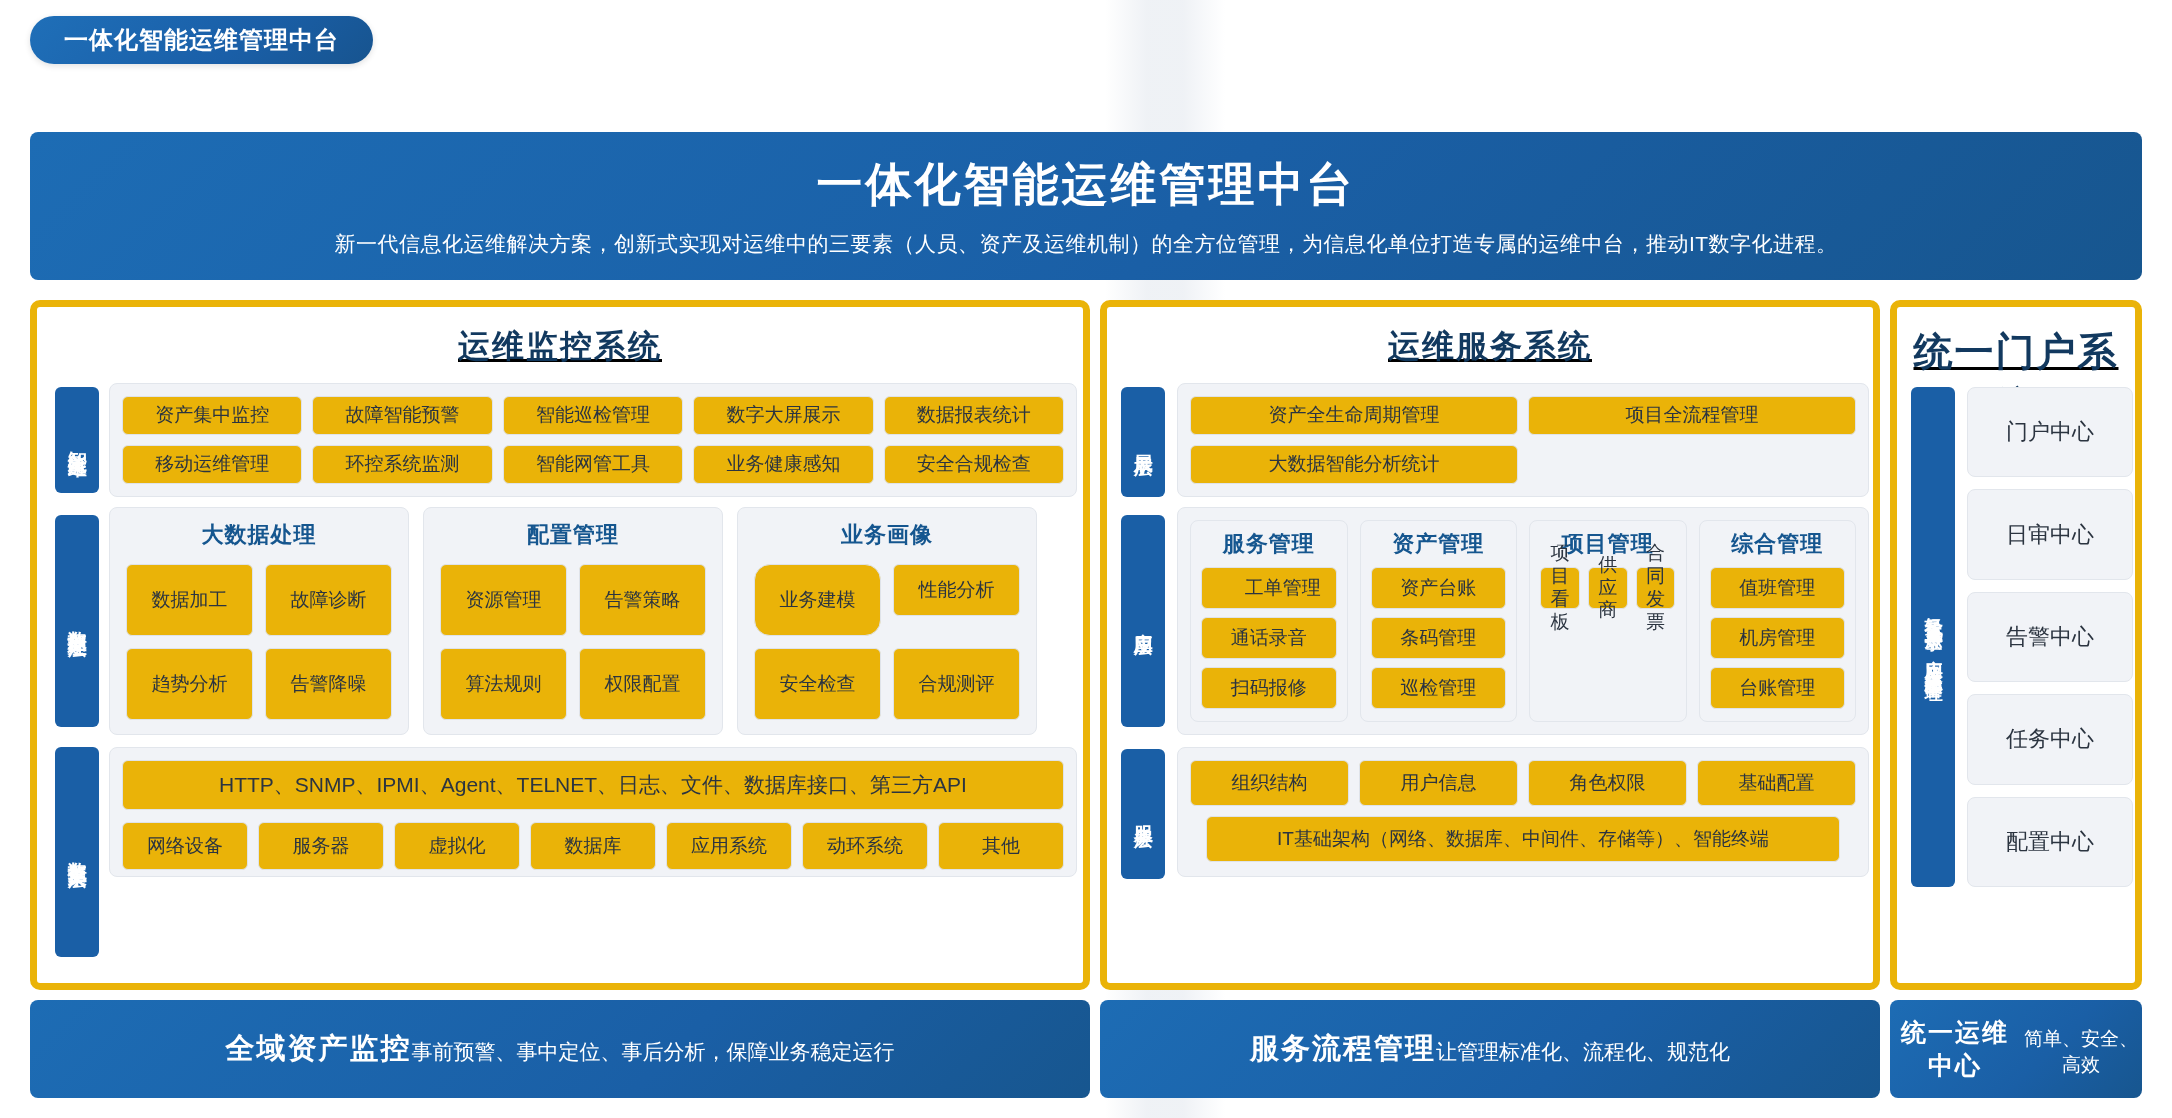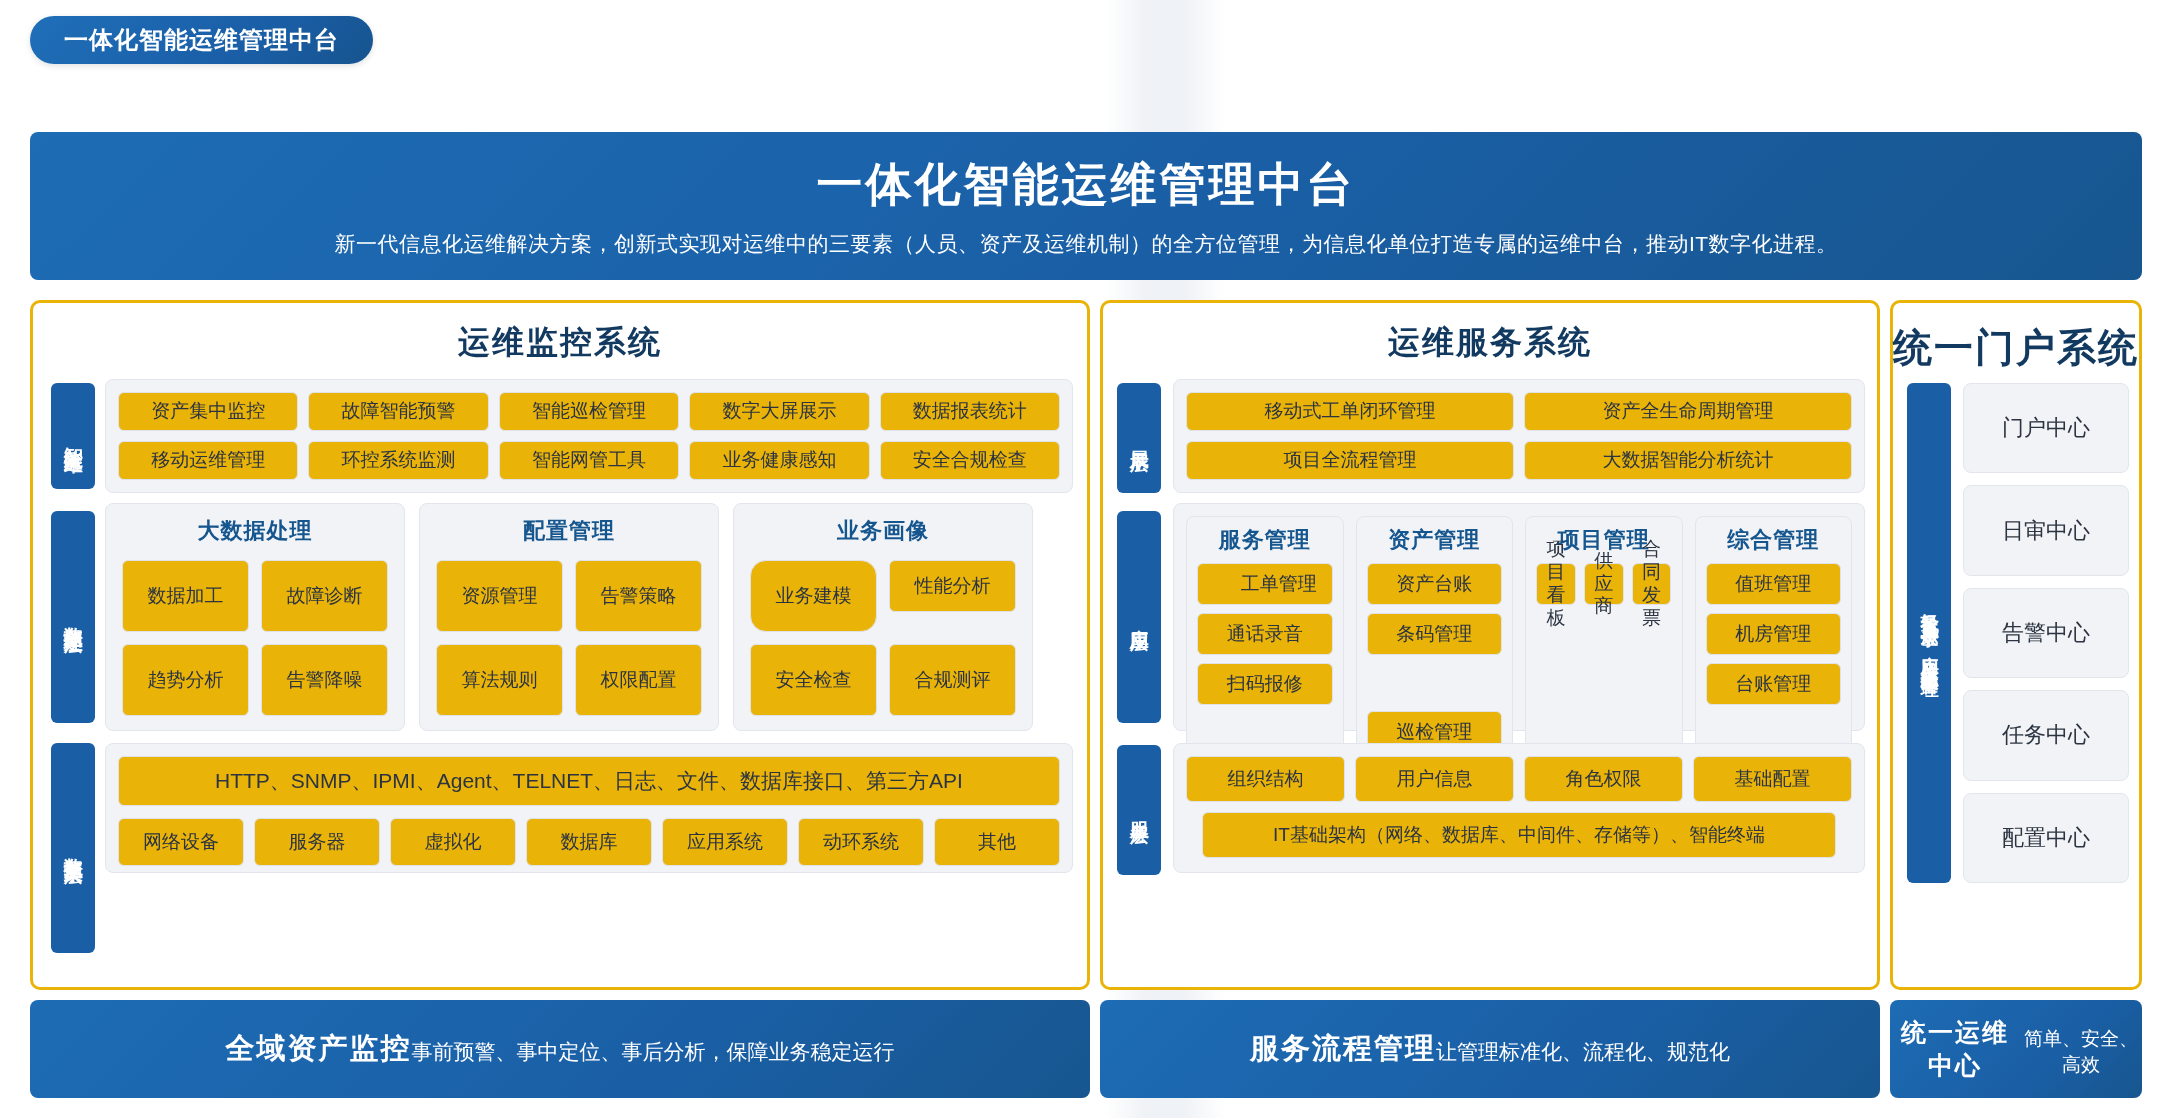--- a/index.html
+++ b/index.html
@@ -34,21 +34,21 @@
     position:absolute; left:30px; top:132px; width:2112px; height:148px;
     background: linear-gradient(135deg,#1d6cb4 0%, #1a5fa6 55%, #17568f 100%);
     border-radius:8px; color:#fff; text-align:center;
     display:flex; flex-direction:column; align-items:center; justify-content:center;
   }
   .banner h1 { font-size:46px; font-weight:bold; letter-spacing:3px; margin-bottom:14px; }
   .banner p { font-size:21px; letter-spacing:.5px; font-weight:normal; }
 
   
   .panel {
-    position:absolute; border:3px solid #eab308; border-radius:10px; background:#fff;
+    position:absolute; border:7px solid #eab308; border-radius:10px; background:#fff;text-decoration:underline;
   }
   .panel-title {
     text-align:center; font-size:32px; font-weight:bold; color:#12395f;
     letter-spacing:2px;
   }
 
   .left-panel  { left:30px;   top:300px; width:1060px; height:690px; }
   .mid-panel   { left:1100px; top:300px; width:780px;  height:690px; }
   .right-panel { left:1890px; top:300px; width:252px;  height:690px; }
 
@@ -182,21 +182,20 @@
     </div>
   </div>
 
   <div class="panel mid-panel">
     <div class="panel-title" style="margin-top:18px;">运维服务系统</div>
 
     <div class="vstrip" style="left:14px; top:80px; width:44px; height:110px;">展示层</div>
 
     <div class="gbox" style="left:70px; top:76px; width:692px; height:114px;">
       <div class="grid" style="grid-template-columns:repeat(2,1fr); padding:12px; height:100%;">
-        <div class="chip">移动式工单闭环管理</div>
         <div class="chip">资产全生命周期管理</div>
         <div class="chip">项目全流程管理</div>
         <div class="chip">大数据智能分析统计</div>
       </div>
     </div>
 
     <div class="vstrip" style="left:14px; top:208px; width:44px; height:212px;">应用层</div>
 
     <div class="gbox" style="left:70px; top:200px; width:692px; height:228px;">
       <div style="display:grid; grid-template-columns:repeat(4,1fr); gap:12px; padding:12px; height:100%;">
@@ -206,21 +205,21 @@
             <div class="chip" style="height:42px;padding-left:28px;">工单管理</div>
             <div class="chip" style="height:42px;">通话录音</div>
             <div class="chip" style="height:42px;">扫码报修</div>
           </div>
         </div>
         <div class="subcard" style="position:relative; left:auto; top:auto; width:auto; height:auto;">
           <div class="sub-title" style="margin-top:8px;">资产管理</div>
           <div class="grid" style="grid-template-columns:1fr; gap:8px; padding:8px 10px;">
             <div class="chip" style="height:42px;">资产台账</div>
             <div class="chip" style="height:42px;">条码管理</div>
-            <div class="chip" style="height:42px;margin-top:48px;">巡检管理</div>
+            <div class="chip" style="height:42px;">巡检管理</div>
           </div>
         </div>
         <div class="subcard" style="position:relative; left:auto; top:auto; width:auto; height:auto;">
           <div class="sub-title" style="margin-top:8px;">项目管理</div>
           <div class="grid" style="grid-template-columns:1fr 1fr 1fr; gap:8px; padding:8px 10px;">
             <div class="chip" style="height:42px;">项目看板</div>
             <div class="chip" style="height:42px;">供应商</div>
             <div class="chip" style="height:42px;">合同发票</div>
           </div>
         </div>

